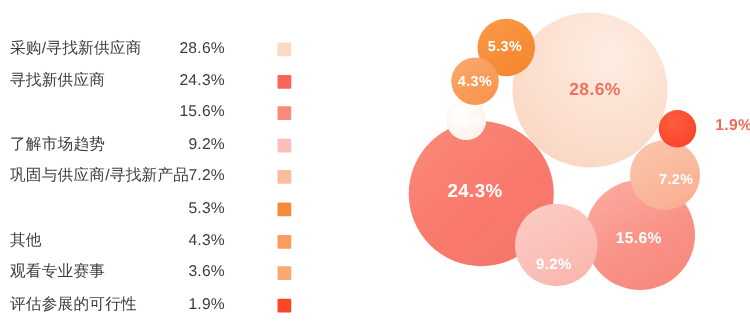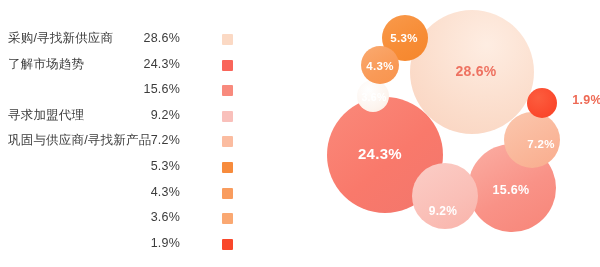--- a/index.html
+++ b/index.html
@@ -95,58 +95,61 @@
 
   <div id="legend">
 
     <div class="legend-row">
       <span class="legend-label">采购/寻找新供应商</span>
       <span class="legend-value">28.6%</span>
       <span class="legend-swatch" style="background:#FBD9C4"></span>
     </div>
 
     <div class="legend-row">
-      <span class="legend-label">了解市场趋势</span>
+      <span class="legend-label">寻找新供应商</span>
       <span class="legend-value">24.3%</span>
       <span class="legend-swatch" style="background:#F9655A"></span>
     </div>
 
     <div class="legend-row">
       <span class="legend-value">15.6%</span>
       <span class="legend-swatch" style="background:#F88A7D"></span>
     </div>
 
     <div class="legend-row">
-      <span class="legend-label">寻求加盟代理</span>
+      <span class="legend-label">了解市场趋势</span>
       <span class="legend-value">9.2%</span>
       <span class="legend-swatch" style="background:#F9C0BB"></span>
     </div>
 
     <div class="legend-row">
       <span class="legend-label">巩固与供应商/寻找新产品</span>
       <span class="legend-value">7.2%</span>
       <span class="legend-swatch" style="background:#FBBCA0"></span>
     </div>
 
     <div class="legend-row">
       <span class="legend-value">5.3%</span>
       <span class="legend-swatch" style="background:#F78B3C"></span>
     </div>
 
     <div class="legend-row">
+      <span class="legend-label">其他</span>
       <span class="legend-value">4.3%</span>
       <span class="legend-swatch" style="background:#F99C5E"></span>
     </div>
 
     <div class="legend-row">
+      <span class="legend-label">观看专业赛事</span>
       <span class="legend-value">3.6%</span>
       <span class="legend-swatch" style="background:#FAA872"></span>
     </div>
 
     <div class="legend-row">
+      <span class="legend-label">评估参展的可行性</span>
       <span class="legend-value">1.9%</span>
       <span class="legend-swatch" style="background:#F9472A"></span>
     </div>
 
   </div>
 
   <div id="bubbles">
 
     <div class="bubble" style="left:110px; top:10px; width:124px; height:124px;
                 background:radial-gradient(circle at 62% 28%, #FEEDE2 0%, #FBDCCA 62%, #F9D2BE 100%);"></div>

